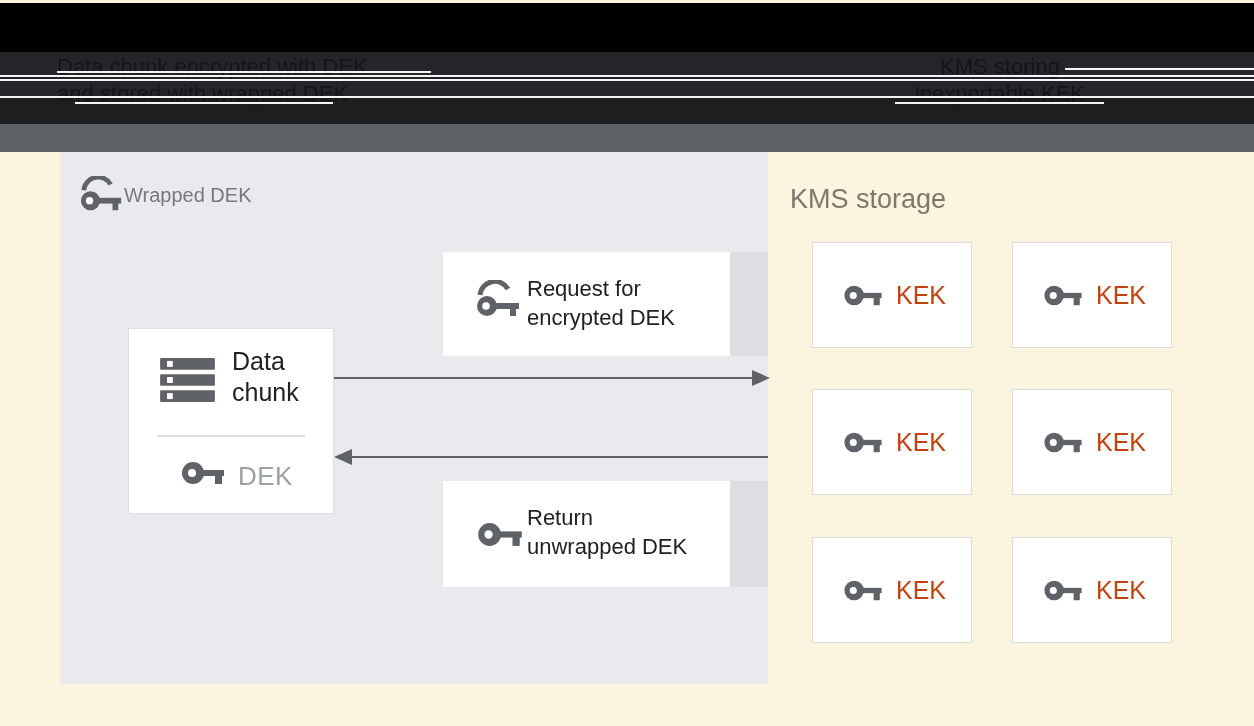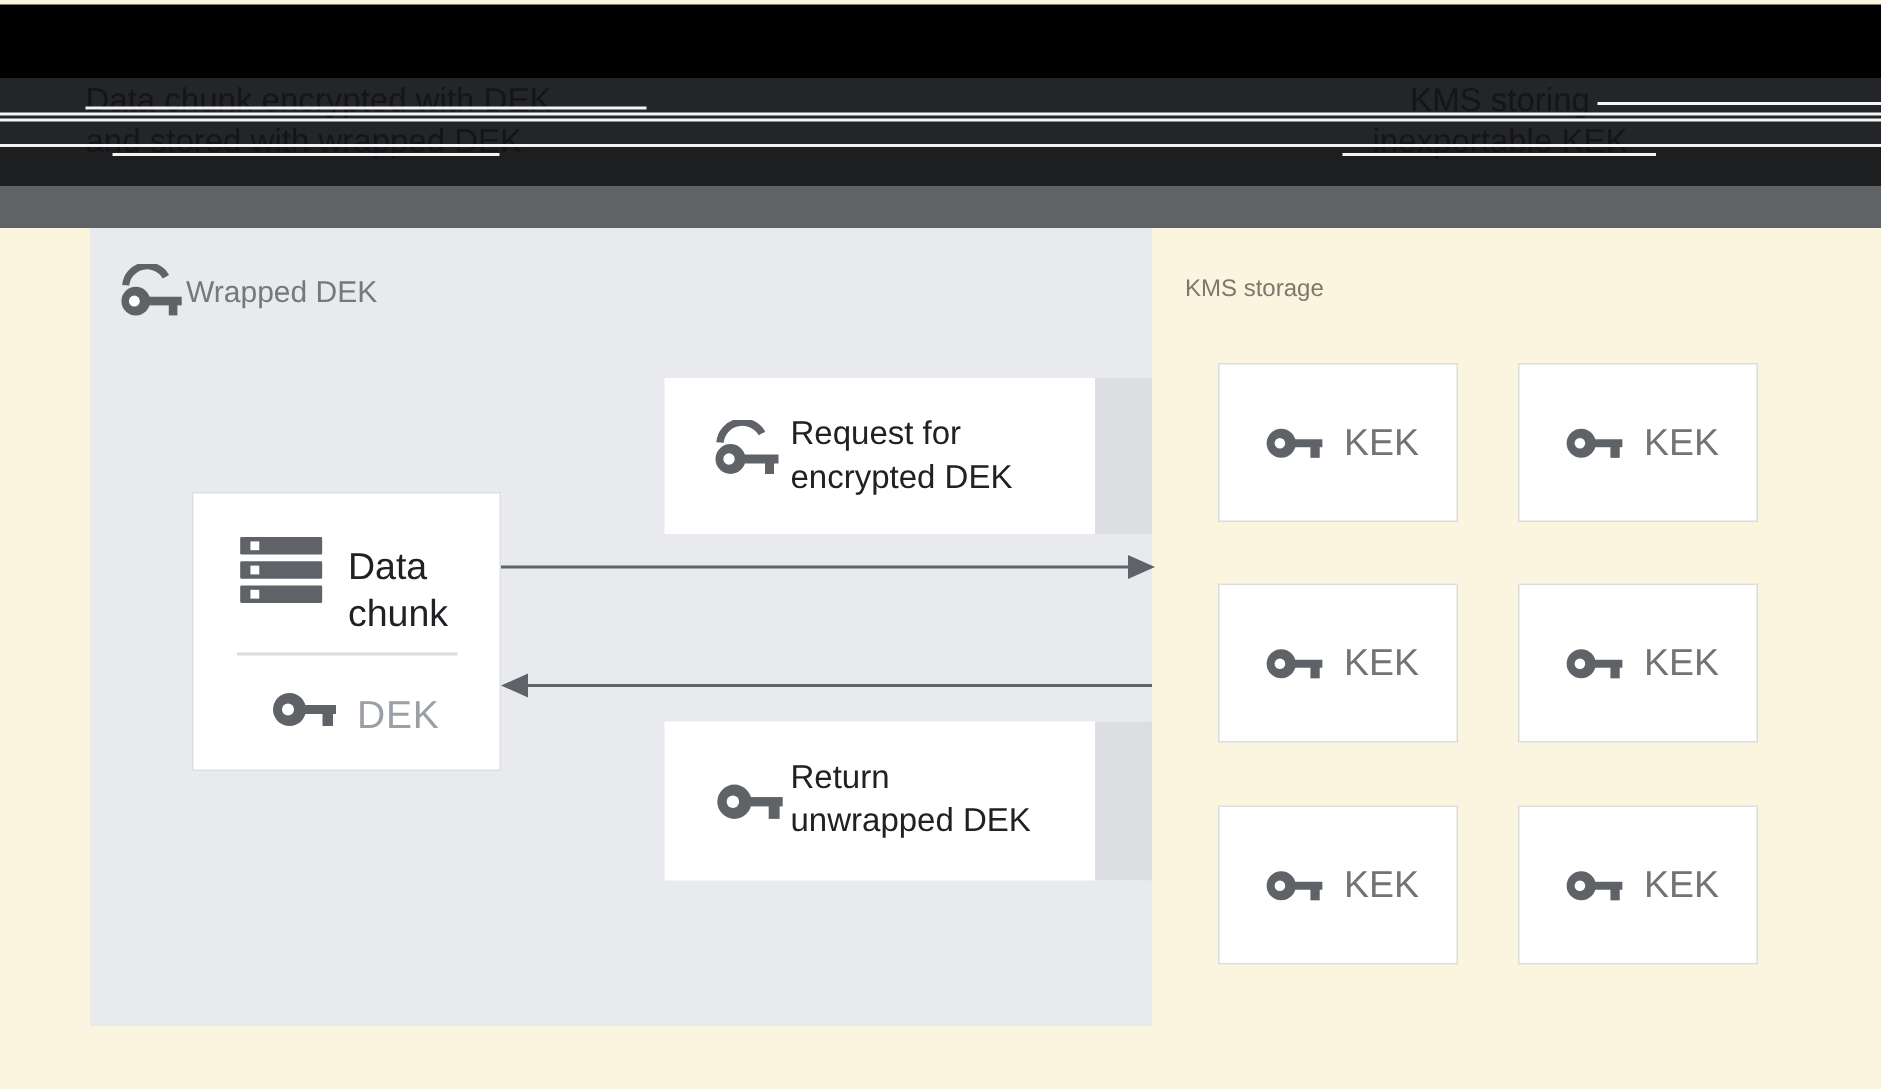--- a/index.html
+++ b/index.html
@@ -24,42 +24,42 @@
 
   .panel-title{position:absolute;left:124px;top:184px;font-size:20px;color:#76787b;}
   .wrapped-dek-icon{position:absolute;left:80px;top:176px;width:44px;height:36px;}
 
   .white-box{position:absolute;background:#fff;border:1px solid #dcdee1;box-sizing:border-box;}
   .side-strip{position:absolute;width:38px;background:#dcdee1;}
 
   
   .data-chunk-box{left:128px;top:328px;width:206px;height:186px;}
   .server-icon{position:absolute;left:31px;top:29px;width:55px;height:44px;}
-  .data-chunk-text{position:absolute;left:103px;top:34px;font-size:25px;line-height:31px;color:#202124;}
+  .data-chunk-text{position:absolute;left:103px;top:17px;font-size:25px;line-height:31px;color:#202124;}
   .chunk-divider{position:absolute;left:29px;top:106px;width:147px;height:2px;background:#dadce0;}
   .dek-key-icon{position:absolute;left:53px;top:131px;width:42px;height:26px;}
   .dek-label{position:absolute;left:109px;top:132px;font-size:26px;color:#9aa0a6;letter-spacing:.5px;}
 
   
   .request-box{left:443px;top:252px;width:287px;height:104px;border:none;padding-left:12px;}
   .return-box{left:443px;top:481px;width:322px;height:106px;border:none;}
   .msg-icon{position:absolute;left:33px;top:28px;width:46px;height:38px;}
   .msg-icon.plain{left:35px;top:40px;width:44px;height:27px;}
   .msg-text{position:absolute;left:84px;top:22px;font-size:22px;line-height:29px;color:#202124;}
 
   
   .arrow-line{position:absolute;height:2px;background:#5f6368;}
   .arrow-head-right{position:absolute;width:0;height:0;border-top:8px solid transparent;border-bottom:8px solid transparent;border-left:18px solid #5f6368;}
   .arrow-head-left{position:absolute;width:0;height:0;border-top:8px solid transparent;border-bottom:8px solid transparent;border-right:18px solid #5f6368;}
 
   
-  .kms-title{position:absolute;left:790px;top:184px;font-size:16px;color:#80766b;}
+  .kms-title{position:absolute;left:790px;top:184px;font-size:27px;color:#80766b;}
   .kek-box{position:absolute;width:160px;height:106px;background:#fff;border:1px solid #dadcdd;box-sizing:border-box;display:flex;align-items:center;}
   .kek-box .key-svg{width:38px;height:23px;margin-left:31px;flex:0 0 auto;}
-  .kek-box .kek-label{margin-left:14px;font-size:25px;color:#737373;}
+  .kek-box .kek-label{margin-left:14px;font-size:25px;color:#c2410c;}
 </style>
 </head>
 <body>
 
 <svg width="0" height="0" style="position:absolute">
   <defs>
     <g id="sym-key" fill="#5f6368">
       <circle cx="11" cy="13" r="11"></circle>
       <circle cx="10" cy="13" r="4" fill="#fff"></circle>
       <rect x="19" y="10" width="23" height="6"></rect>

